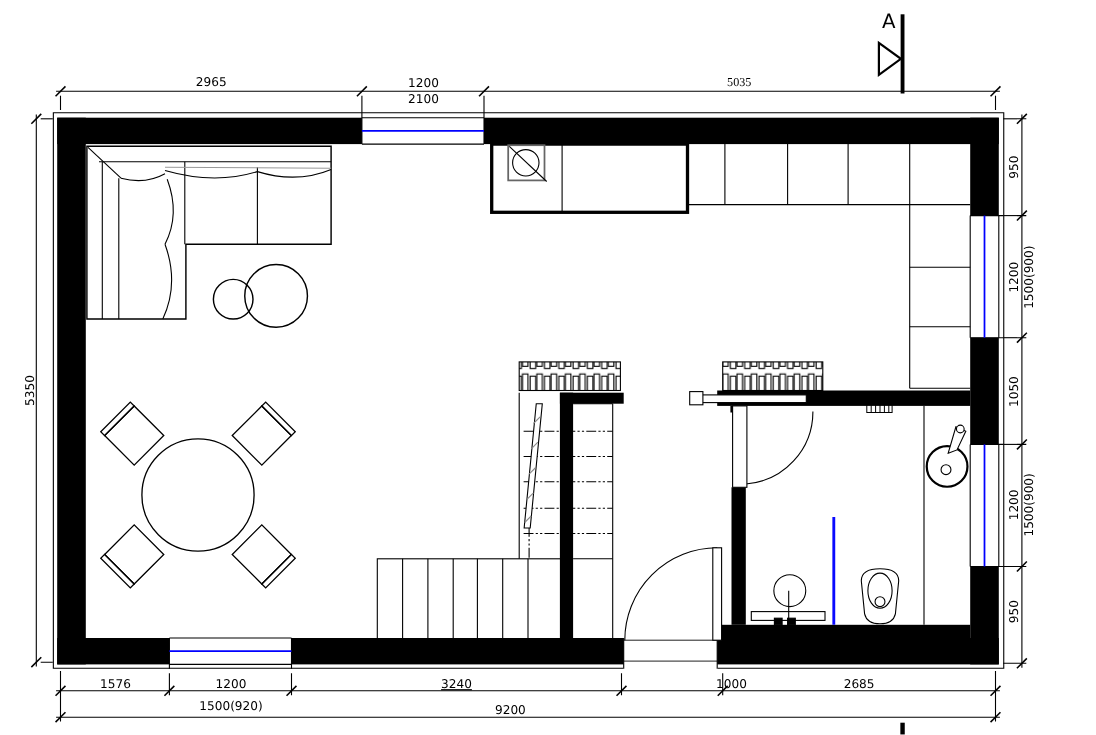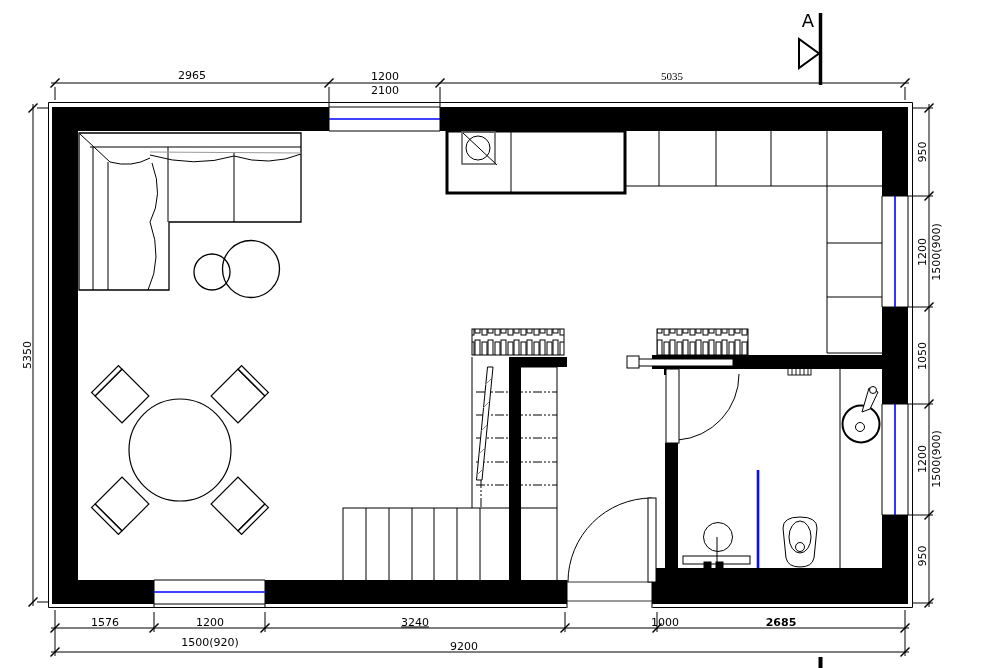--- a/index.html
+++ b/index.html
@@ -306,18 +306,18 @@
 <div class="dim-label rot" style="left:922px;top:356px;">1050</div>
 <div class="dim-label rot" style="left:922px;top:459px;">1200</div>
 <div class="dim-label rot" style="left:936px;top:459px;">1500(900)</div>
 <div class="dim-label rot" style="left:922px;top:556px;">950</div>
 
 <div class="dim-label" style="left:105px;top:622px;">1576</div>
 <div class="dim-label" style="left:210px;top:622px;">1200</div>
 <div class="dim-label" style="left:210px;top:642px;">1500(920)</div>
 <div class="dim-label" style="left:415px;top:622px;text-decoration:underline;">3240</div>
 <div class="dim-label" style="left:633px;top:622px;margin-left:32px;">1000</div>
-<div class="dim-label" style="left:781px;top:622px;font-weight:bold;">2685</div>
+<div class="dim-label" style="left:781px;top:622px;">2685</div>
 <div class="dim-label" style="left:464px;top:646px;">9200</div>
 
 <div class="marker-label" style="left:808px;top:20px;">A</div>
 
 </div>
 
 </body></html>

